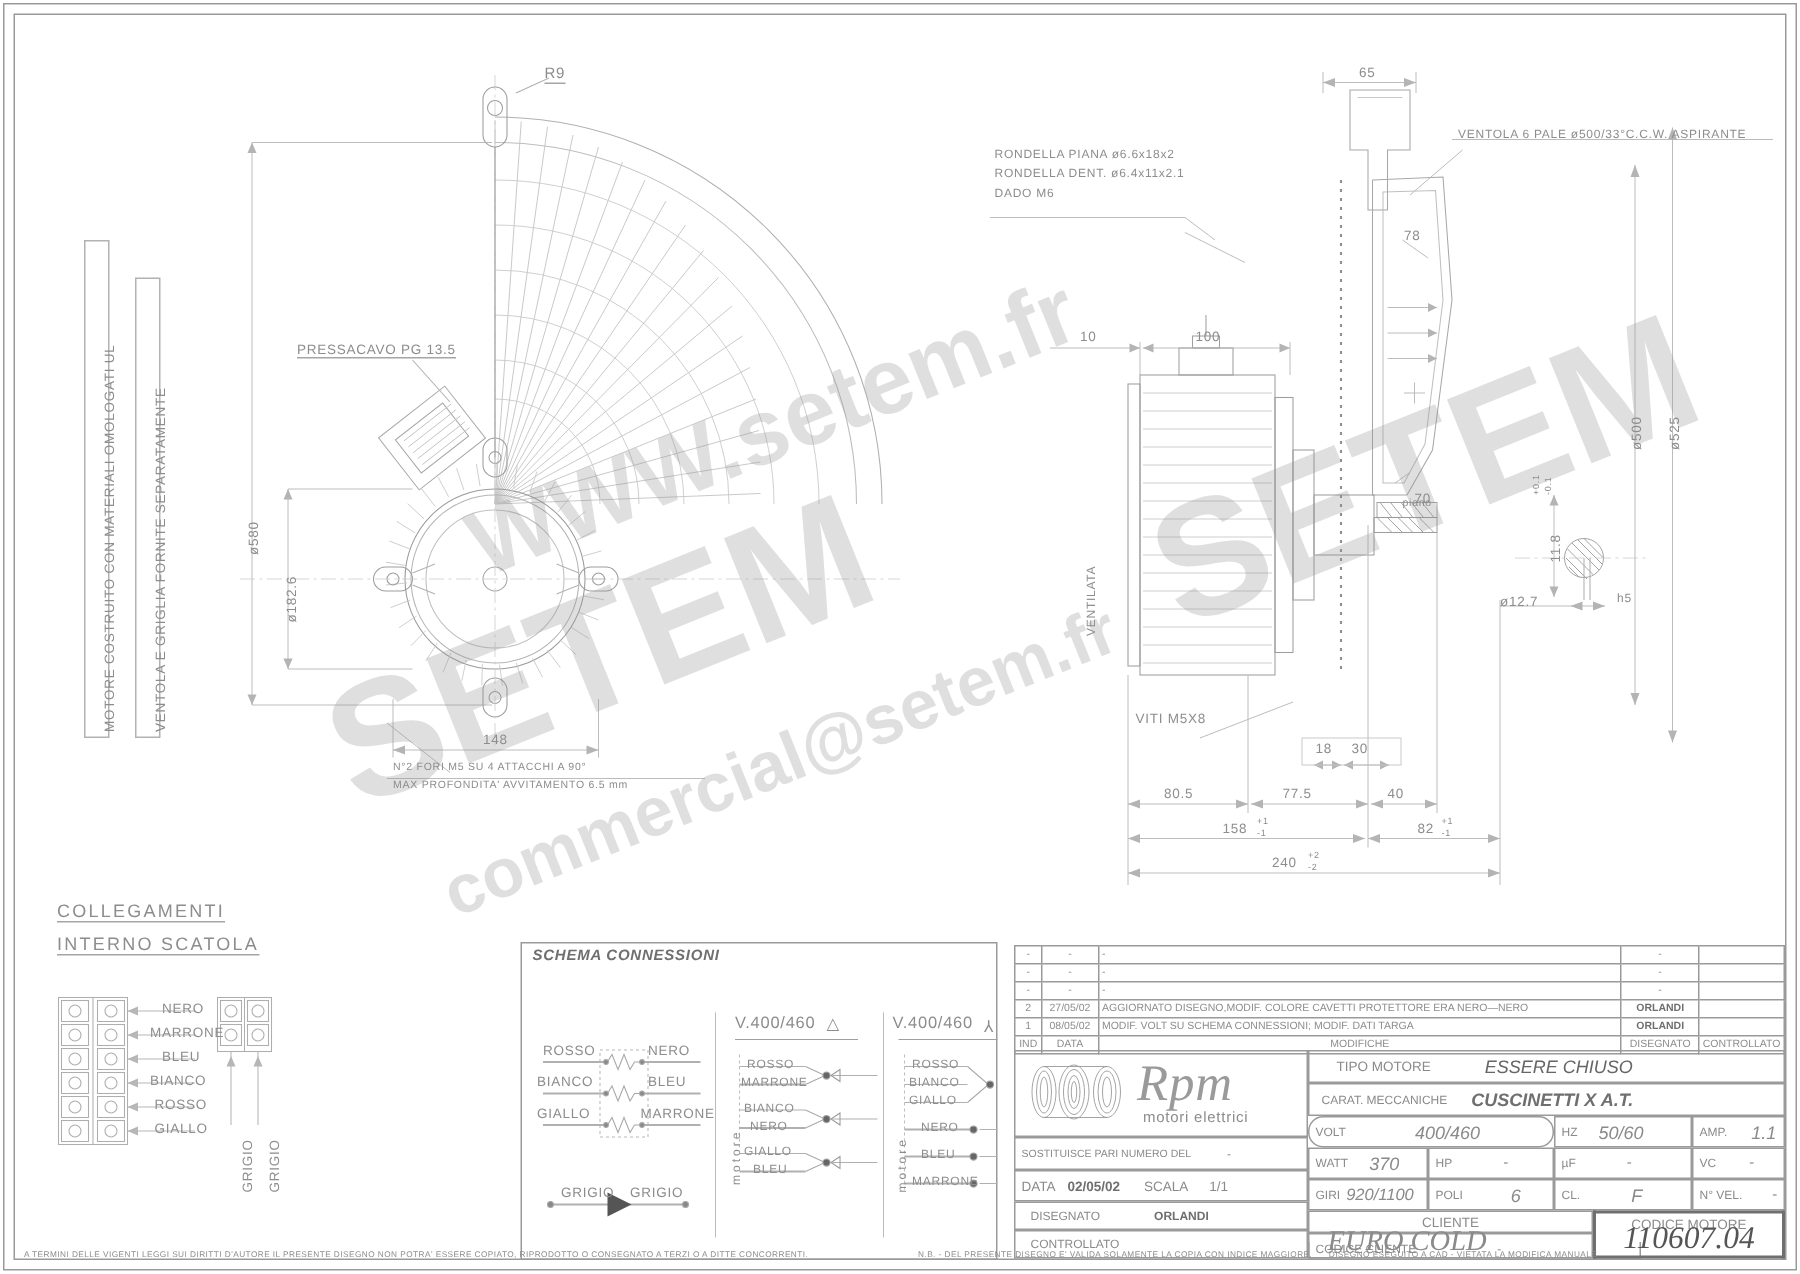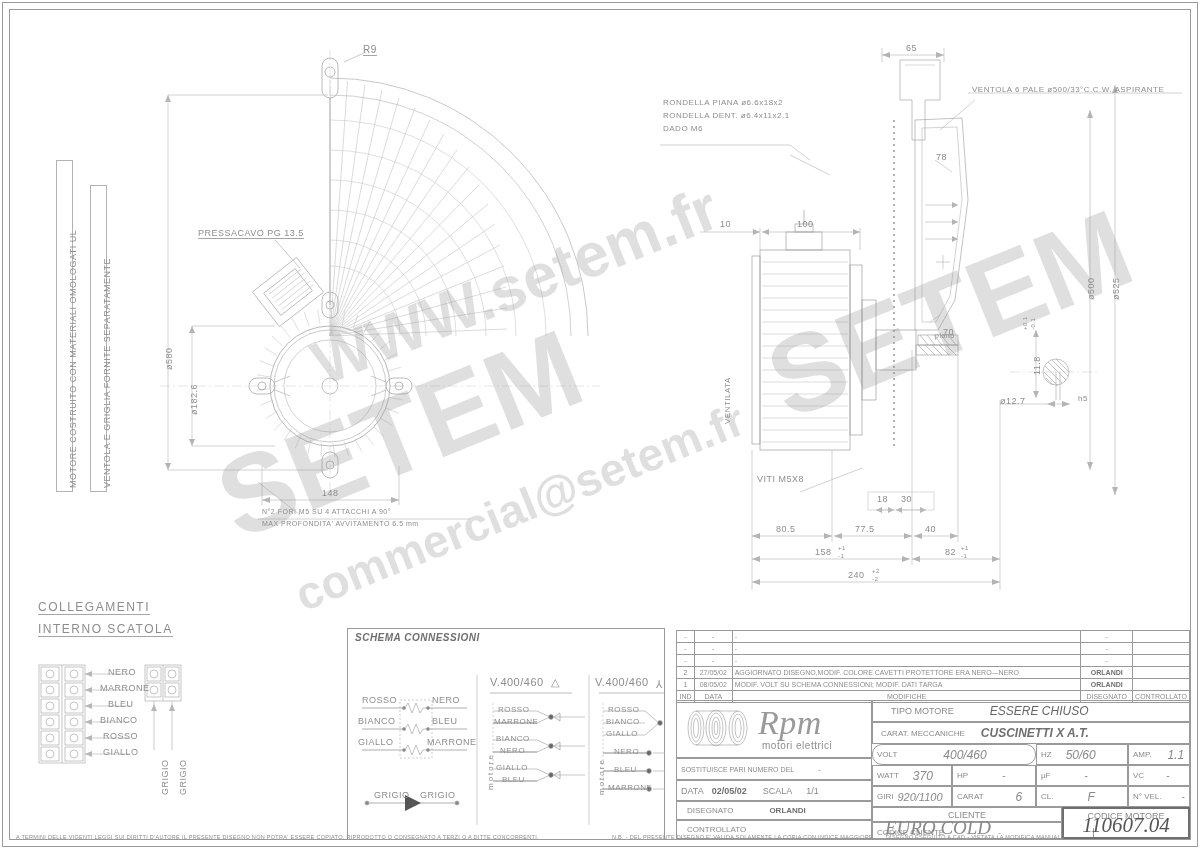--- a/index.html
+++ b/index.html
@@ -750,21 +750,21 @@
   <div class="tblcell pl" style="left:1128px;top:765px;width:62px;height:21px;">
     <span class="t8">VC</span>
     <span class="t10" style="margin-left:22px;">-</span>
   </div>
 
   <div class="tblcell pl" style="left:872px;top:786px;width:80px;height:21px;">
     <span class="t8">GIRI</span>
     <span class="t11 ital" style="margin-left:4px;">920/1100</span>
   </div>
   <div class="tblcell pl" style="left:952px;top:786px;width:84px;height:21px;">
-    <span class="t8">CARAT</span>
+    <span class="t8">POLI</span>
     <span class="t12 ital" style="margin-left:32px;">6</span>
   </div>
   <div class="tblcell pl" style="left:1036px;top:786px;width:92px;height:21px;">
     <span class="t8">CL.</span>
     <span class="t12 ital" style="margin-left:34px;">F</span>
   </div>
   <div class="tblcell pl" style="left:1128px;top:786px;width:62px;height:21px;">
     <span class="t8">N° VEL.</span>
     <span class="t10" style="margin-left:20px;">-</span>
   </div>

